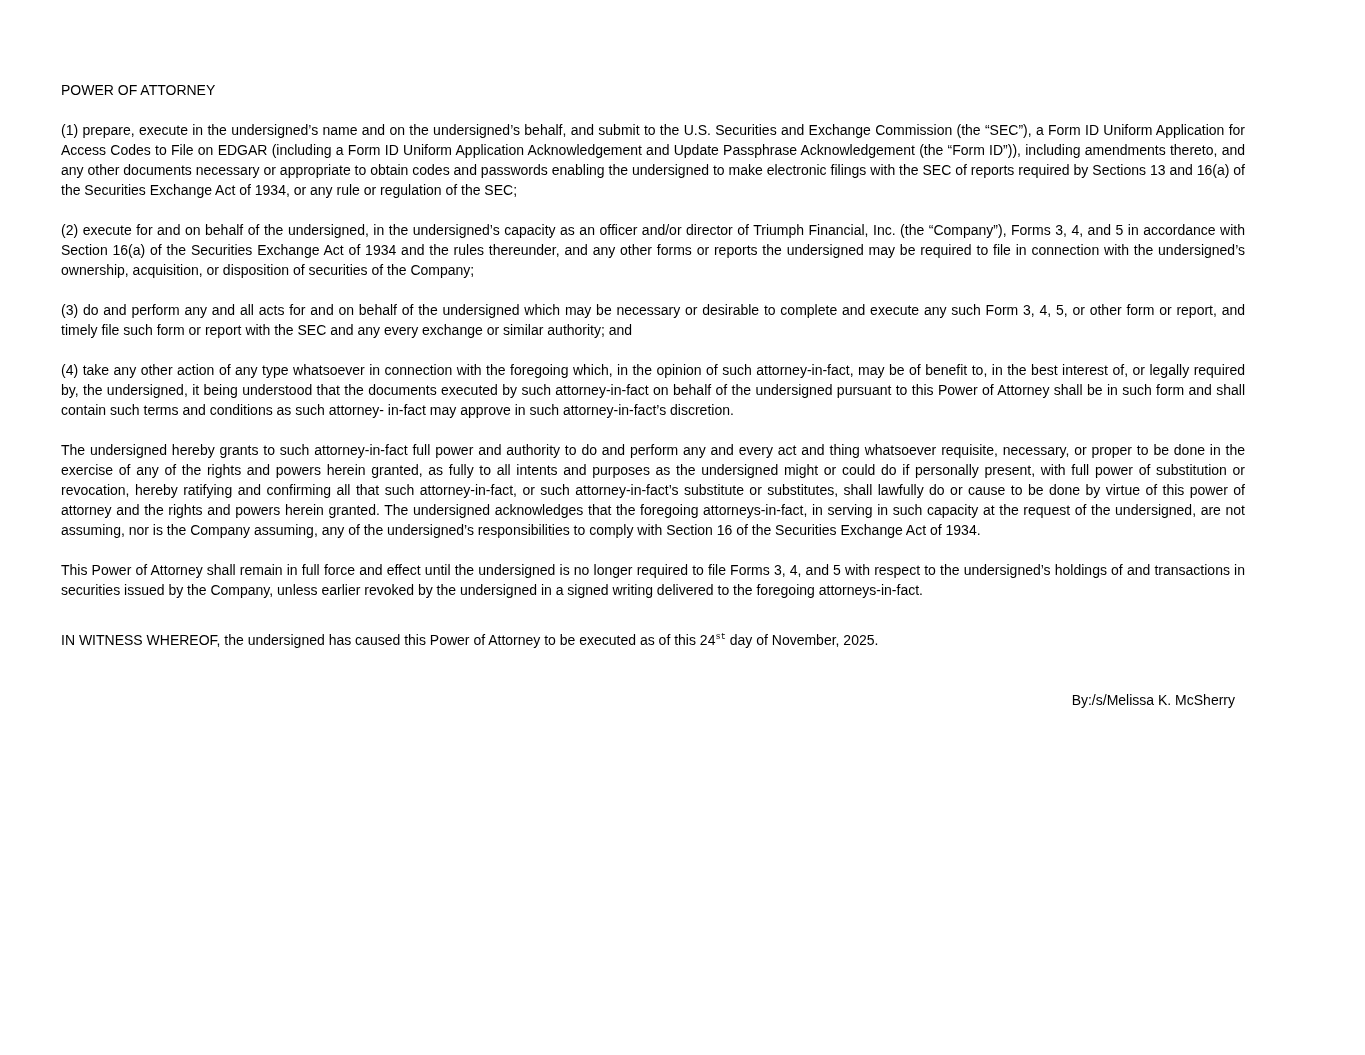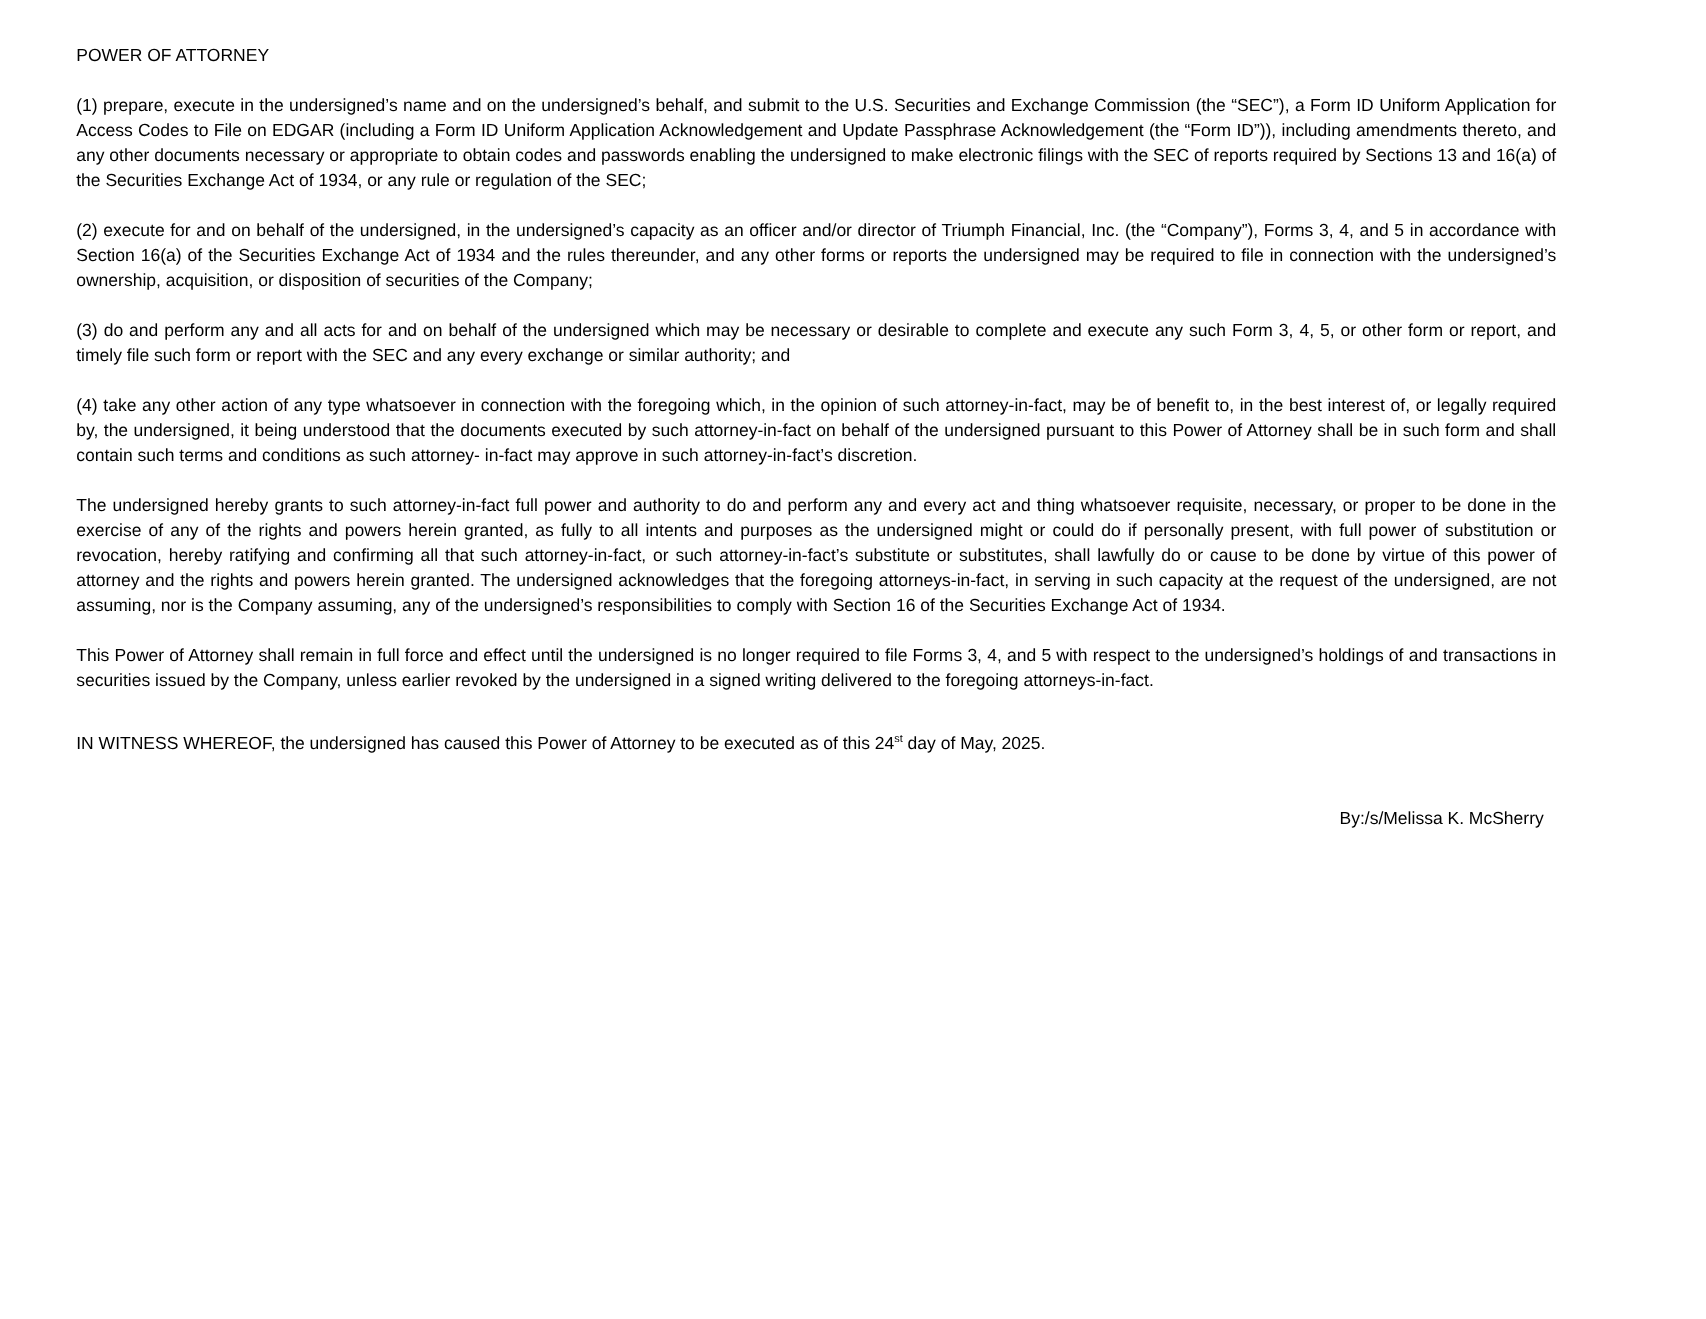--- a/index.html
+++ b/index.html
@@ -7,21 +7,21 @@
     padding: 0;
     background: #ffffff;
     width: 1365px;
     height: 1055px;
     overflow: hidden;
   }
   .page {
     box-sizing: border-box;
     width: 1365px;
     height: 1055px;
-    padding: 34px 120px 0 61px;
+    padding: 80px 120px 0 61px;
     font-family: "Liberation Sans", sans-serif;
     font-size: 14px;
     line-height: 20px;
     color: #000000;
   }
   .doc-title {
     font-size: 14px;
     font-weight: normal;
     margin: 0 0 20px 0;
     line-height: 20px;
@@ -36,20 +36,21 @@
     text-align: left;
   }
   p.sig-line {
     margin: 10px;
     text-align: right;
   }
   sup.ordinal {
     font-size: 0.62em;
     vertical-align: super;
     line-height: 0;
+    font-family: Liberation Mono, monospace;
   }
 </style>
 </head>
 <body style="background: rgb(255, 255, 255);">
 
 <div class="page" style="color: rgb(0, 0, 0);">
 
   <h1 class="doc-title">POWER OF ATTORNEY</h1>
 
 
@@ -58,17 +59,17 @@
   <p class="para"><span>(2)</span> <span>execute for and on behalf of the undersigned, in the undersigned’s capacity as an officer and/or director of Triumph Financial, Inc. (the “Company”), Forms 3, 4, and 5 in accordance with Section 16(a) of the Securities Exchange Act of 1934 and the rules thereunder, and any other forms or reports the undersigned may be required to file in connection with the undersigned’s ownership, acquisition, or disposition of securities of the Company;</span></p>
 
   <p class="para"><span>(3)</span> <span>do and perform any and all acts for and on behalf of the undersigned which may be necessary or desirable to complete and execute any such Form 3, 4, 5, or other form or report, and timely file such form or report with the SEC and any every exchange or similar authority; and</span></p>
 
   <p class="para"><span>(4)</span> <span>take any other action of any type whatsoever in connection with the foregoing which, in the opinion of such attorney-in-fact, may be of benefit to, in the best interest of, or legally required by, the undersigned, it being understood that the documents executed by such attorney-in-fact on behalf of the undersigned pursuant to this Power of Attorney shall be in such form and shall contain such terms and conditions as such attorney- in-fact may approve in such attorney-in-fact’s discretion.</span></p>
 
   <p class="para">The undersigned hereby grants to such attorney-in-fact full power and authority to do and perform any and every act and thing whatsoever requisite, necessary, or proper to be done in the exercise of any of the rights and powers herein granted, as fully to all intents and purposes as the undersigned might or could do if personally present, with full power of substitution or revocation, hereby ratifying and confirming all that such attorney-in-fact, or such attorney-in-fact’s substitute or substitutes, shall lawfully do or cause to be done by virtue of this power of attorney and the rights and powers herein granted. The undersigned acknowledges that the foregoing attorneys-in-fact, in serving in such capacity at the request of the undersigned, are not assuming, nor is the Company assuming, any of the undersigned’s responsibilities to comply with Section 16 of the Securities Exchange Act of 1934.</p>
 
   <p class="para">This Power of Attorney shall remain in full force and effect until the undersigned is no longer required to file Forms 3, 4, and 5 with respect to the undersigned’s holdings of and transactions in securities issued by the Company, unless earlier revoked by the undersigned in a signed writing delivered to the foregoing attorneys-in-fact.</p>
 
-  <p class="para witness"><span>IN WITNESS WHEREOF, the undersigned has caused this Power of Attorney to be executed as of this 24</span><sup class="ordinal">st</sup><span> day of May, 2025.</span></p>
+  <p class="para witness"><span>IN WITNESS WHEREOF, the undersigned has caused this Power of Attorney to be executed as of this 24</span><sup class="ordinal">st</sup><span> day of November, 2025.</span></p>
 
   <p class="sig-line">By:/s/Melissa K. McSherry</p>
 
 </div>
 
 </body></html>

